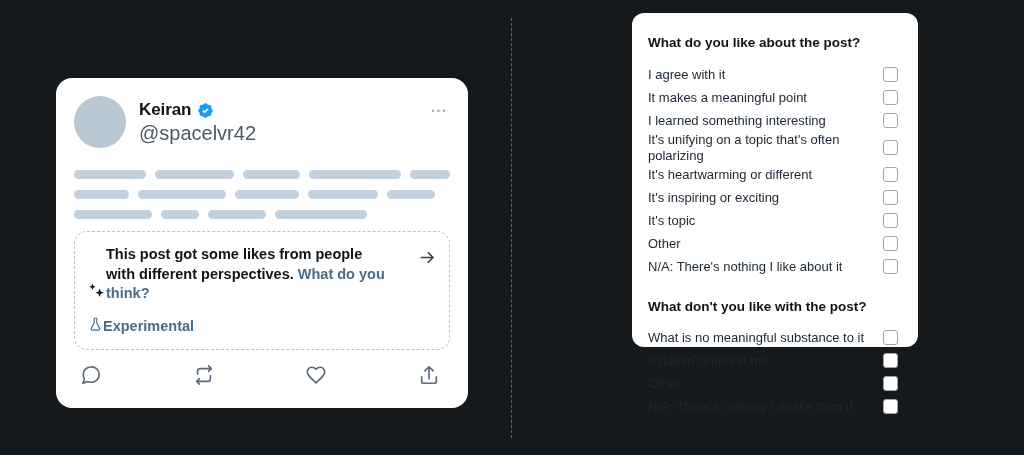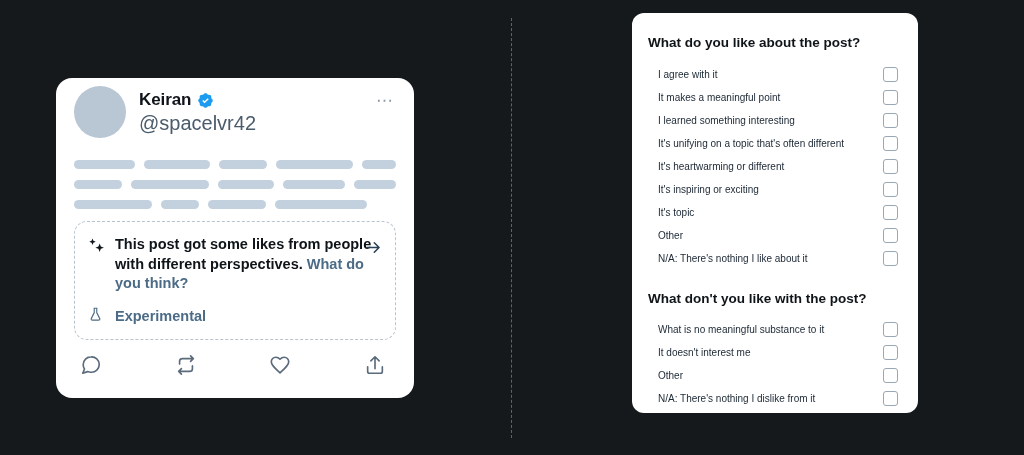--- a/index.html
+++ b/index.html
@@ -25,24 +25,24 @@
     width: 0;
     height: 420px;
     border-left: 1px dashed #5a6570;
   }
 
   
   .post-card {
     position: absolute;
     left: 56px;
     top: 78px;
-    width: 358px;
+    width: 412px;
     background: #ffffff;
     border-radius: 16px;
-    padding: 8px 18px 10px 18px;
+    padding: 18px 18px 10px 18px;
   }
   .post-head {
     display: flex;
     align-items: flex-start;
     gap: 13px;
     position: relative;
   }
   .avatar {
     width: 52px;
     height: 52px;
@@ -98,42 +98,41 @@
   
   .prompt-box {
     margin-top: 12px;
     border: 1px dashed #b6c3d0;
     border-radius: 13px;
     padding: 13px 14px 12px 13px;
     position: relative;
   }
   .prompt-top {
     display: flex;
-    align-items: flex-start;
-    gap: 9px;
+    align-items: flex-end;
   }
   .sparkle-icon { flex: 0 0 auto; margin-top: 2px; }
   .prompt-text {
     font-size: 14.5px;
     line-height: 1.35;
     font-weight: bold;
     color: #0f1419;
     max-width: 280px;
   }
   .prompt-text .cta { color: #4b6b86; }
   .arrow-btn {
     position: absolute;
     right: 12px;
     top: 16px;
     color: #2b4256;
   }
   .experimental-row {
     display: flex;
     align-items: center;
-    gap: 12px;
+    gap: 0;
     margin-top: 12px;
   }
   .experimental-label {
     font-size: 14.5px;
     font-weight: bold;
     color: #4b6b86;
   }
 
   
   .actions {
@@ -143,46 +142,45 @@
     padding: 14px 10px 8px 6px;
   }
   .action-icon { color: #5b6b7b; }
 
   
   .survey {
     position: absolute;
     left: 632px;
     top: 13px;
     width: 286px;
-    height: 400px;
+    height: 334px;
     background: #ffffff;
     border-radius: 12px;
     padding: 22px 20px 14px 14px;
   }
   .survey h2 {
     font-size: 13.5px;
     font-weight: bold;
     color: #0f1419;
     margin-bottom: 13px;
     padding-left: 2px;
   }
   .survey h2.second { margin-top: 21px; margin-bottom: 12px; }
   .q-row {
     display: flex;
     align-items: center;
     justify-content: space-between;
     min-height: 23px;
     padding-left: 2px;
   }
   .q-label {
-    font-size: 10px;
+    font-size: 13px;
     color: #1b2733;
     line-height: 1.2;
     padding-right: 8px;
-    margin-left: 10px;
   }
   .checkbox {
     width: 15px;
     height: 15px;
     border: 1px solid #9aa7b4;
     border-radius: 3px;
     background: #fff;
     flex: 0 0 auto;
   }
 </style>
@@ -297,21 +295,21 @@
     </div>
     <div class="q-row">
       <span class="q-label">It makes a meaningful point</span>
       <span class="checkbox"></span>
     </div>
     <div class="q-row">
       <span class="q-label">I learned something interesting</span>
       <span class="checkbox"></span>
     </div>
     <div class="q-row">
-      <span class="q-label">It's unifying on a topic that's often different</span>
+      <span class="q-label">It's unifying on a topic that's often polarizing</span>
       <span class="checkbox"></span>
     </div>
     <div class="q-row">
       <span class="q-label">It's heartwarming or different</span>
       <span class="checkbox"></span>
     </div>
     <div class="q-row">
       <span class="q-label">It's inspiring or exciting</span>
       <span class="checkbox"></span>
     </div>

